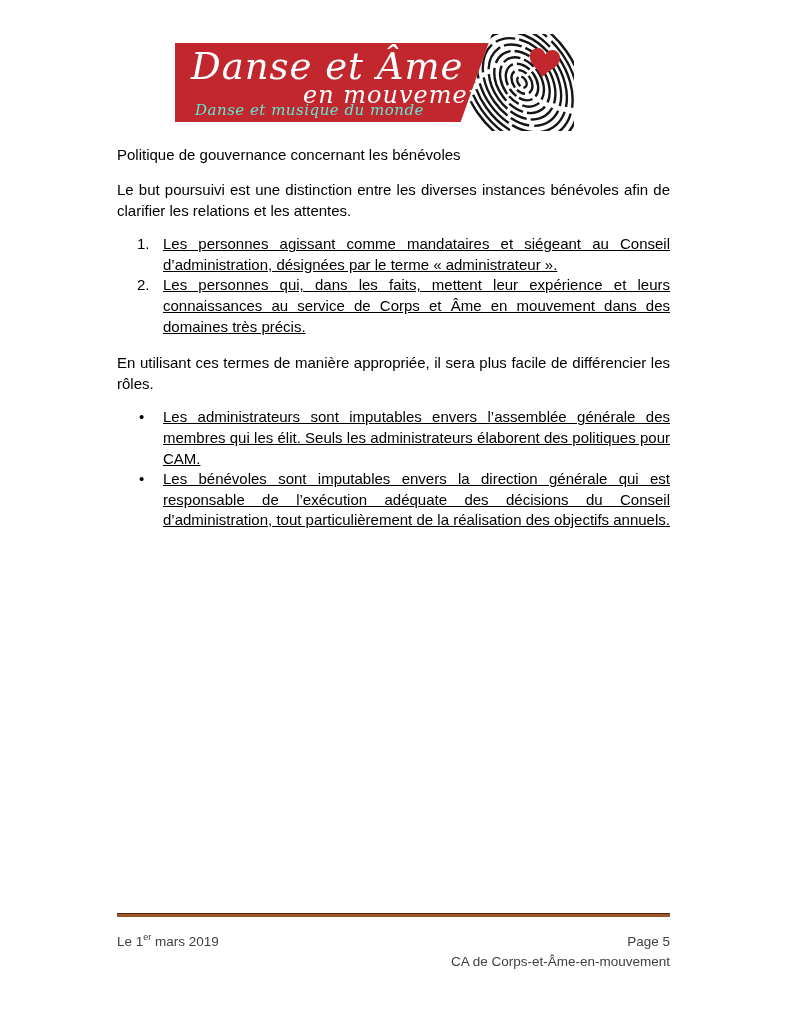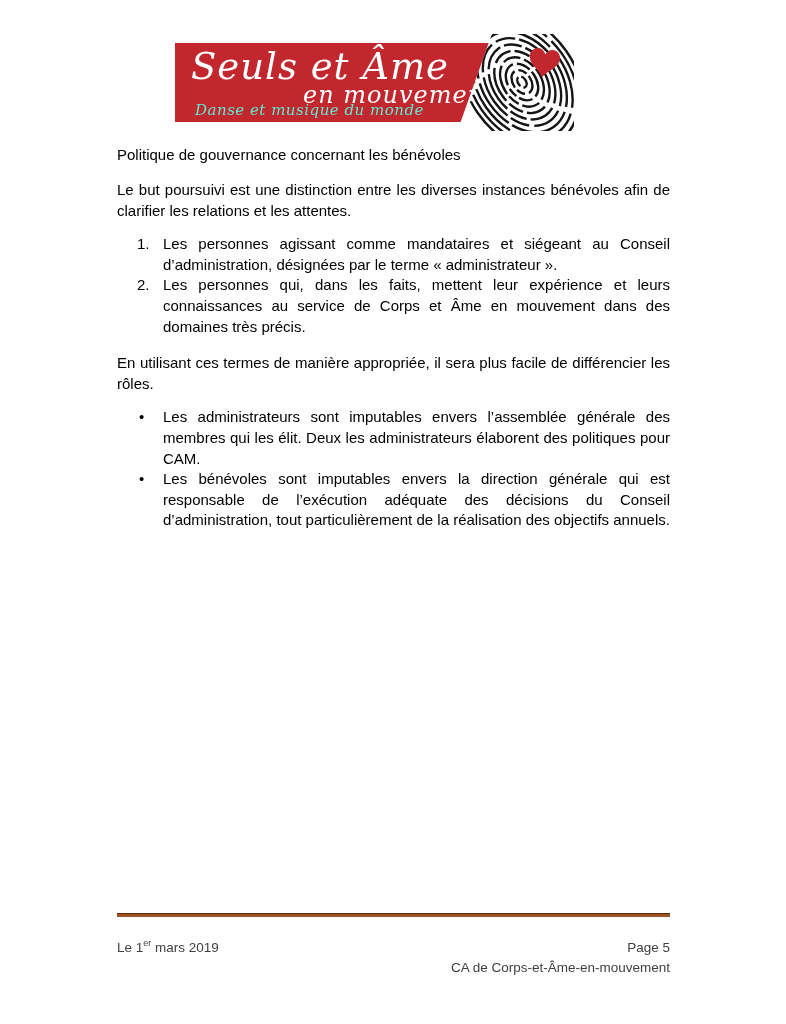--- a/index.html
+++ b/index.html
@@ -80,55 +80,56 @@
     line-height: 20.6px;
   }
   .doc-li .li-marker {
     flex: 0 0 26px;
     margin-left: 20px;
     text-align: left;
   }
   .doc-li .li-text {
     flex: 1;
     text-align: justify;
+    text-decoration: underline;
   }
   .bullet-li .li-marker { flex-basis: 24px; margin-left: 22px; }
 
   
   .doc-footer {
     position: absolute;
     left: 117px; top: 913px;
     width: 553px;
     color: #3f3f3f;
   }
   .footer-rule {
     height: 4px;
     background: #9b5526;
     border-top: 1px solid #55270b;
   }
   .footer-row {
     display: flex;
     justify-content: space-between;
     align-items: baseline;
-    margin-top: 16px;
+    margin-top: 10px;
     font-size: 13.5px;
     line-height: 20px;
   }
   .footer-date sup { font-size: 9px; }
   .footer-org {
     font-size: 13.5px;
     line-height: 20px;
     text-align: right;
   }
 </style>
 </head>
 <body>
 
 <header class="logo-banner">
-  <div class="logo-title">Seuls et Âme</div>
+  <div class="logo-title">Danse et Âme</div>
   <div class="logo-subtitle">en mouvement</div>
   <div class="logo-tagline">Danse et musique du monde</div>
   <svg class="logo-fingerprint" viewBox="0 0 140 97" xmlns="http://www.w3.org/2000/svg">
     <defs>
       <clipPath id="fp-band">
         <polygon points="22,101 60,-6 142,-6 142,101"></polygon>
       </clipPath>
     </defs>
 
     <polygon points="22,101 60,-6 142,-6 142,101" fill="#ffffff"></polygon>
@@ -170,21 +171,21 @@
       <span class="li-marker">2.</span>
       <span class="li-text">Les personnes qui, dans les faits, mettent leur expérience et leurs connaissances au service de Corps et Âme en mouvement dans des domaines très précis.</span>
     </li>
   </ol>
 
   <p class="doc-para">En utilisant ces termes de manière appropriée, il sera plus facile de différencier les rôles.</p>
 
   <ul class="doc-list">
     <li class="doc-li bullet-li">
       <span class="li-marker">•</span>
-      <span class="li-text">Les administrateurs sont imputables envers l’assemblée générale des membres qui les élit. Deux les administrateurs élaborent des politiques pour CAM.</span>
+      <span class="li-text">Les administrateurs sont imputables envers l’assemblée générale des membres qui les élit. Seuls les administrateurs élaborent des politiques pour CAM.</span>
     </li>
     <li class="doc-li bullet-li">
       <span class="li-marker">•</span>
       <span class="li-text">Les bénévoles sont imputables envers la direction générale qui est responsable de l’exécution adéquate des décisions du Conseil d’administration, tout particulièrement de la réalisation des objectifs annuels.</span>
     </li>
   </ul>
 </main>
 
 <footer class="doc-footer">
   <div class="footer-rule"></div>

